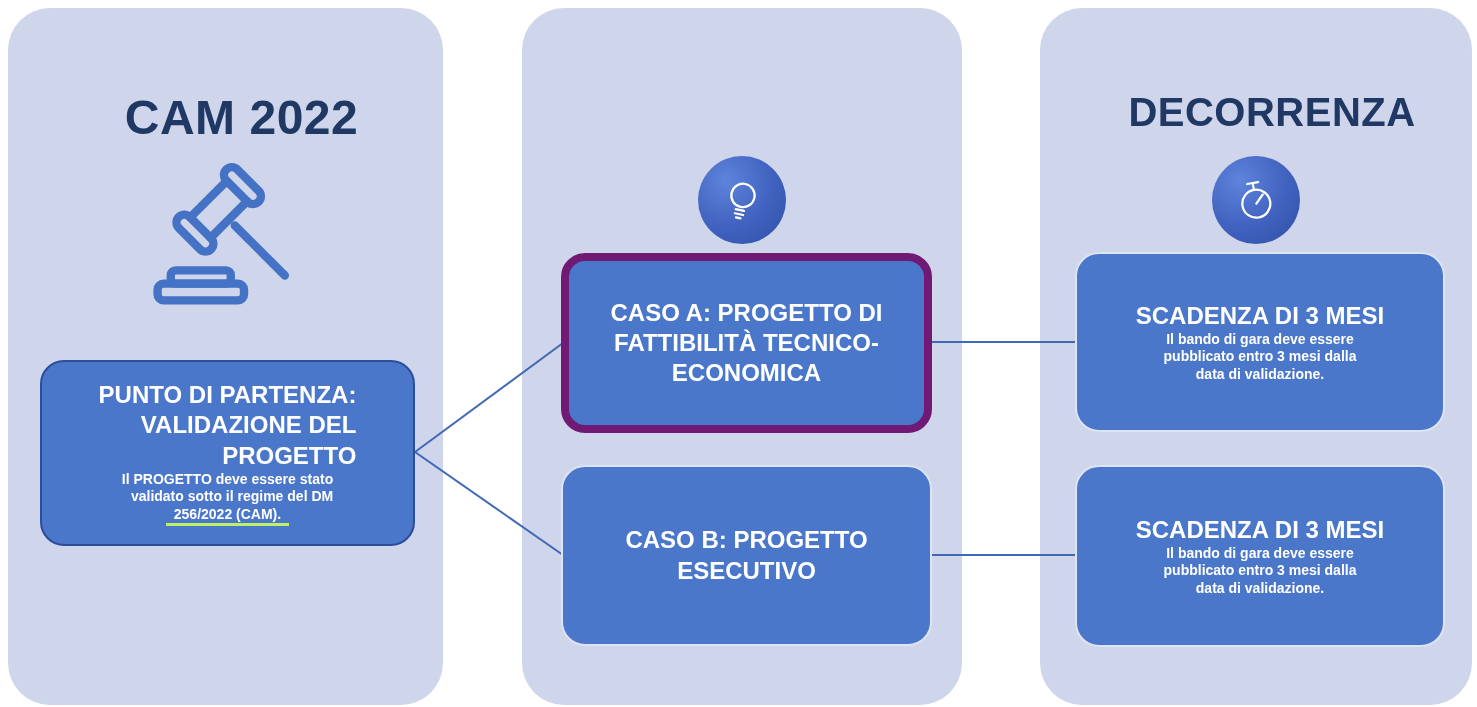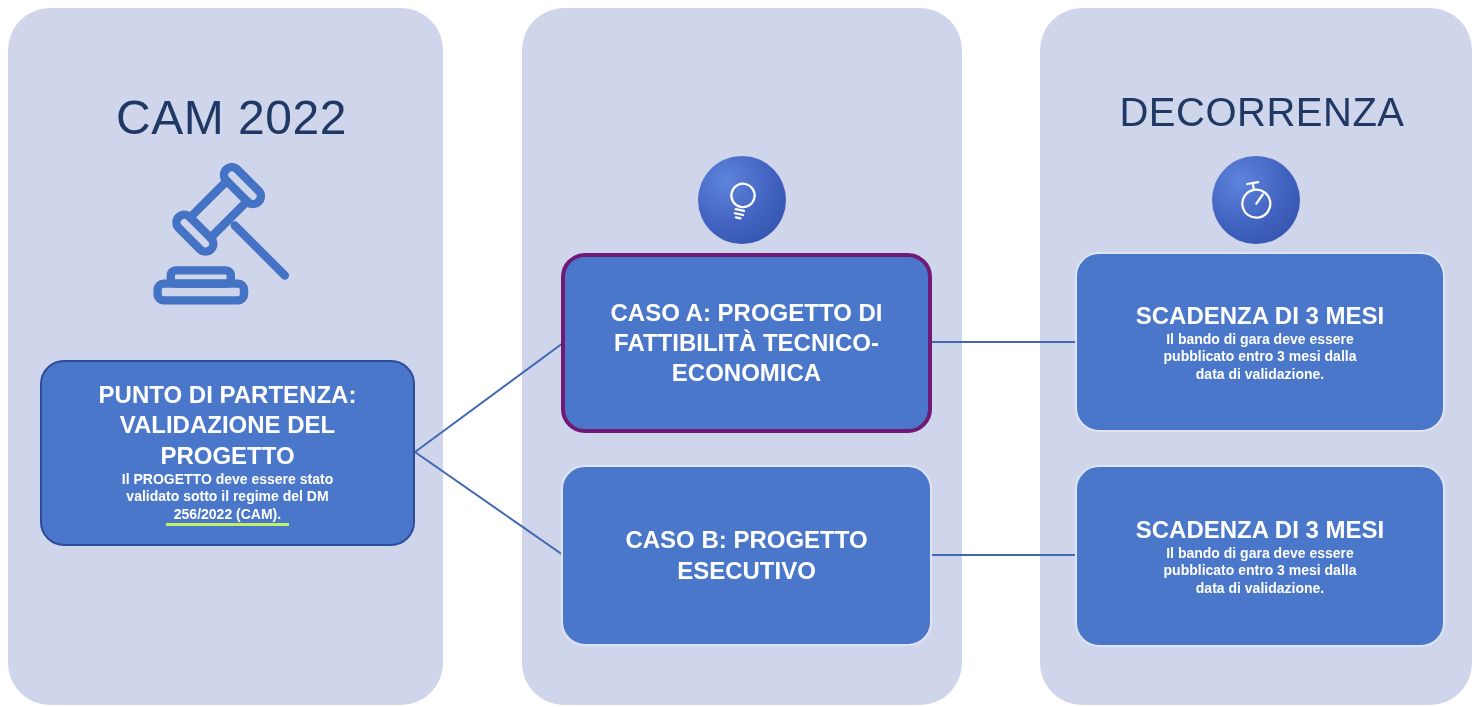--- a/index.html
+++ b/index.html
@@ -10,22 +10,22 @@
   }
   .panel{
     position:absolute;top:8px;height:697px;
     background:#CFD5EA;border-radius:42px;z-index:1;
   }
   #panel-left{left:8px;width:435px;}
   #panel-mid{left:522px;width:440px;}
   #panel-right{left:1040px;width:432px;}
 
   .col-title{
-    position:absolute;top:84px;left:6px;width:100%;
-    text-align:center;font-weight:normal;font-size:40px;
+    position:absolute;top:84px;left:16px;width:100%;
+    text-align:center;font-weight:bold;font-size:40px;
     color:#1F3864;letter-spacing:0.5px;line-height:1;
   }
   #title-cam{font-size:48px;top:86px;}
 
   .icon-circle{
     position:absolute;top:148px;left:50%;transform:translateX(-50%);
     width:88px;height:88px;border-radius:50%;
     background:radial-gradient(circle at 32% 28%, #5E84DC 0%, #4061BE 55%, #2F4FA6 100%);
     display:flex;align-items:center;justify-content:center;
   }
@@ -38,22 +38,22 @@
     position:absolute;z-index:3;
     background:#4A77C9;border-radius:24px;
     color:#ffffff;text-align:center;white-space:pre-line;
     display:flex;flex-direction:column;align-items:center;justify-content:center;
     padding:6px 12px;box-sizing:border-box;
   }
   .box .heading{font-weight:bold;font-size:24px;line-height:1.26;}
   .box .body{font-weight:bold;font-size:14px;line-height:1.24;}
   .underline{border-bottom:3px solid #bef264;padding:0 8px;}
 
-  #box-punto{left:40px;top:360px;width:375px;height:186px;border:2.5px solid #2C4C9C;}
-  #box-caso-a{left:561px;top:253px;width:371px;height:180px;border:4px solid #701a75;}
+  #box-punto{left:40px;top:360px;width:375px;height:186px;border:2.5px solid #2C4C9C;text-align:right;}
+  #box-caso-a{left:561px;top:253px;width:371px;height:180px;border:8px solid #701a75;}
   #box-caso-b{left:561px;top:465px;width:371px;height:181px;border:2px solid #DEE4F4;}
   #box-scad-a{left:1075px;top:252px;width:370px;height:180px;border:2px solid #DEE4F4;}
   #box-scad-b{left:1075px;top:465px;width:370px;height:182px;border:2px solid #DEE4F4;}
 
   #connectors{position:absolute;left:0;top:0;z-index:2;}
   #connectors line{stroke:#4068B4;stroke-width:2;}
 
   .icon-svg{display:block;}
 </style>
 </head>

